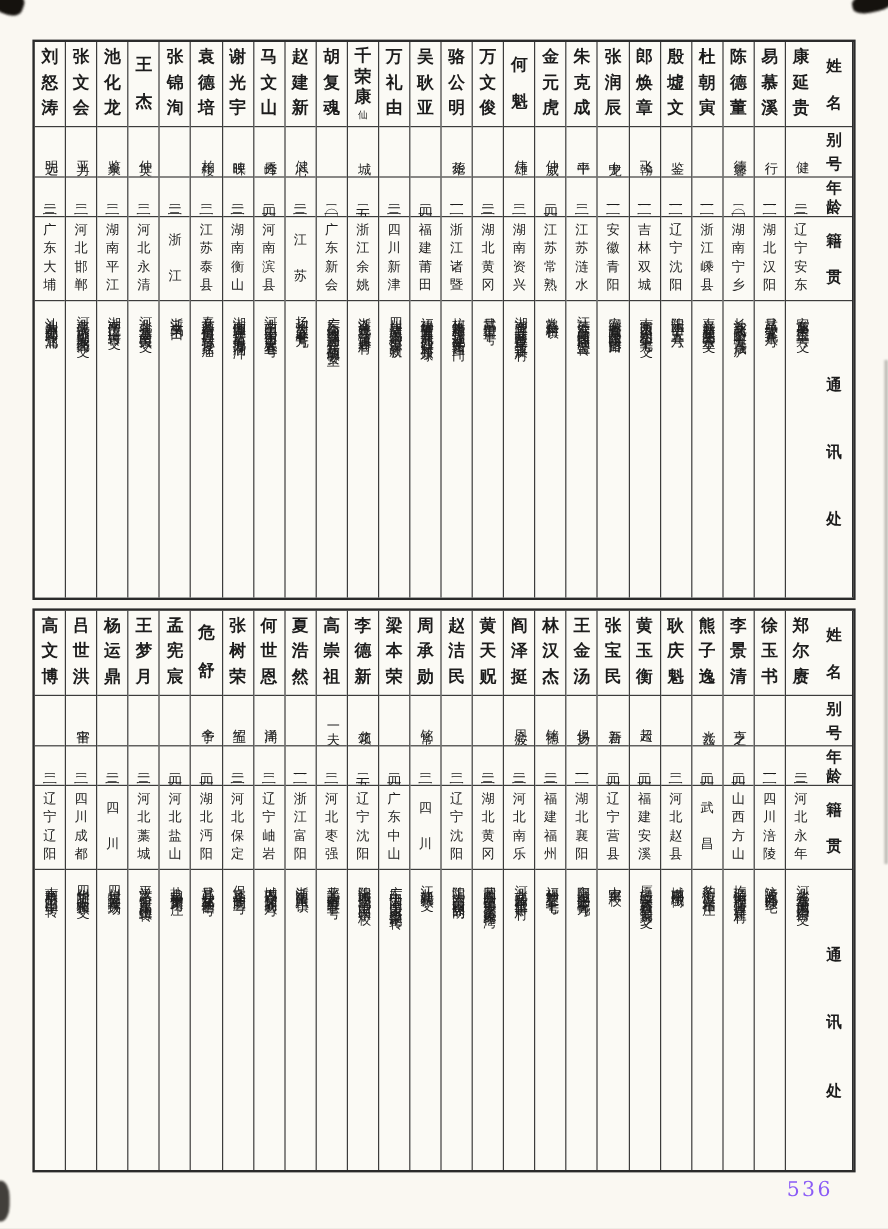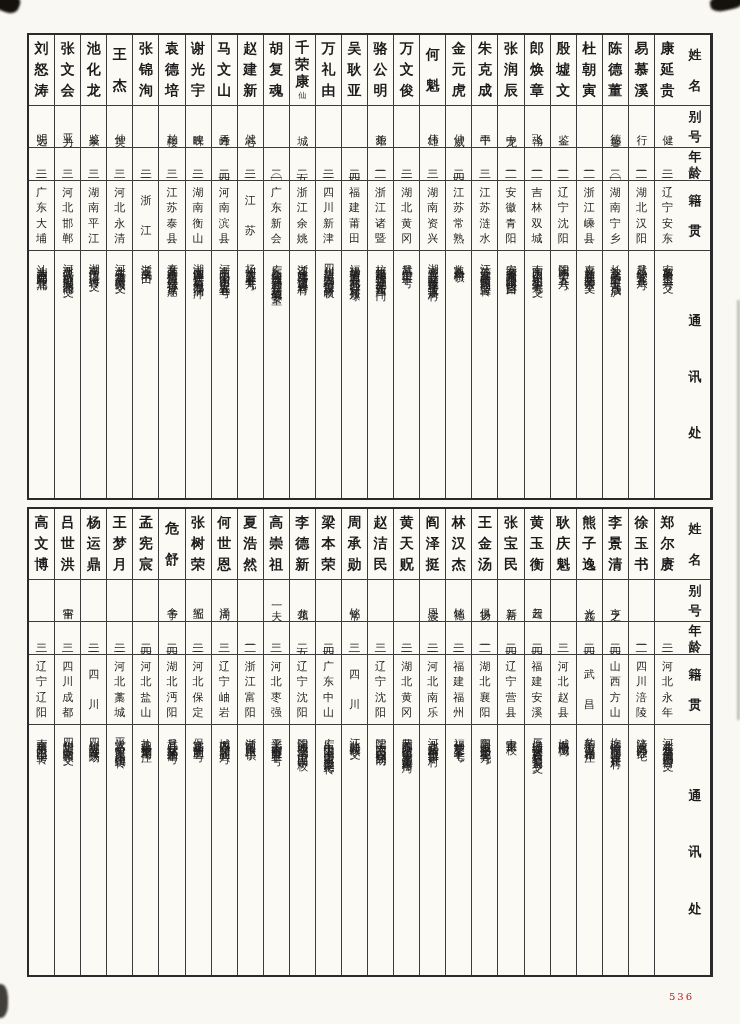--- a/index.html
+++ b/index.html
@@ -83,23 +83,23 @@
   .name-sp .annot { font-size:8px; font-weight:normal; }
   .native-sp span { font-size:11px; }
   .head-sp span { font-size:13px; font-weight:bold; }
   .c-name .spread, .c-native .spread { padding:4px 0; }
   .headcol .c-addr .spread { padding:38px 0; }
 
   .pagenum {
     position:absolute;
     right:46px;
     bottom:22px;
-    font-size:10px;
+    font-size:17px;
     letter-spacing:2px;
-    color:#b91c1c;
+    color:#8b5cf6;
     font-family:"DejaVu Serif", serif;
   }
 </style>
 </head>
 <body>
 
 <div class="page">
   <div class="artifact a-tl"></div>
   <div class="artifact a-tr"></div>
   <div class="artifact a-bl"></div>

